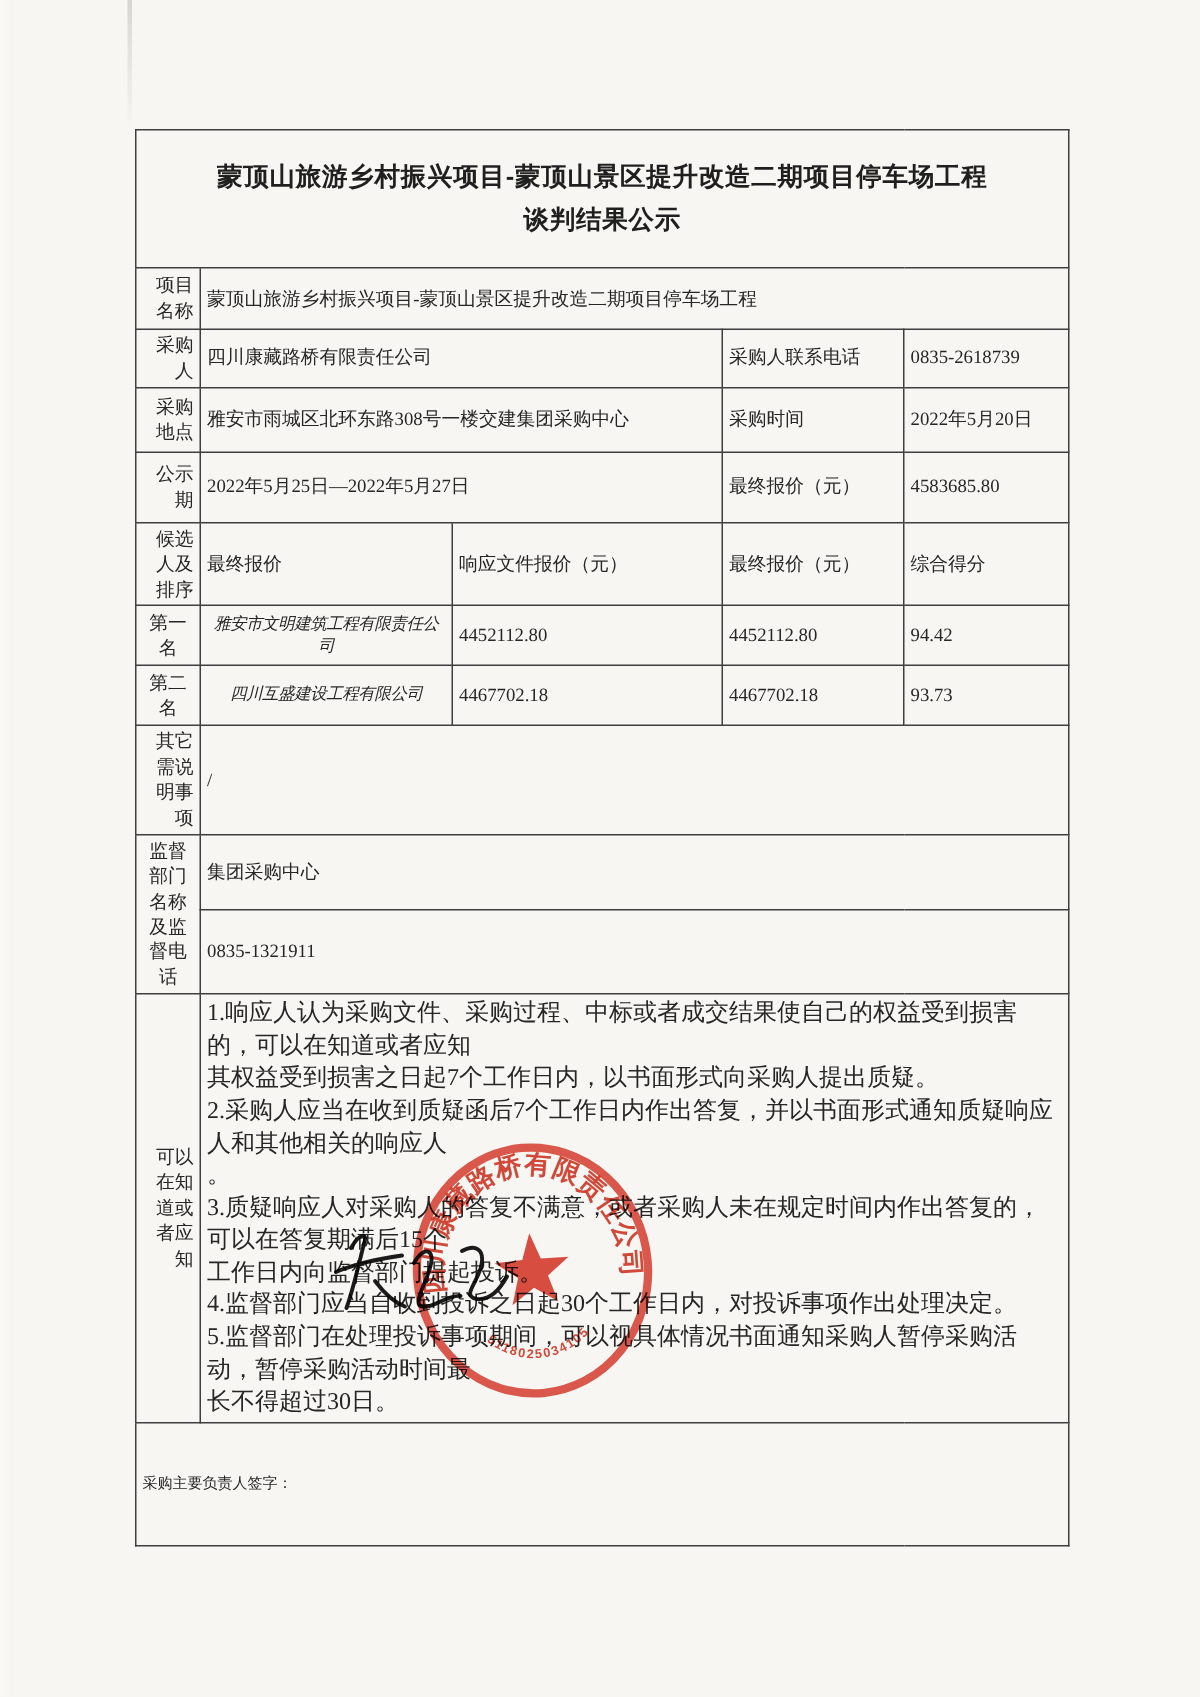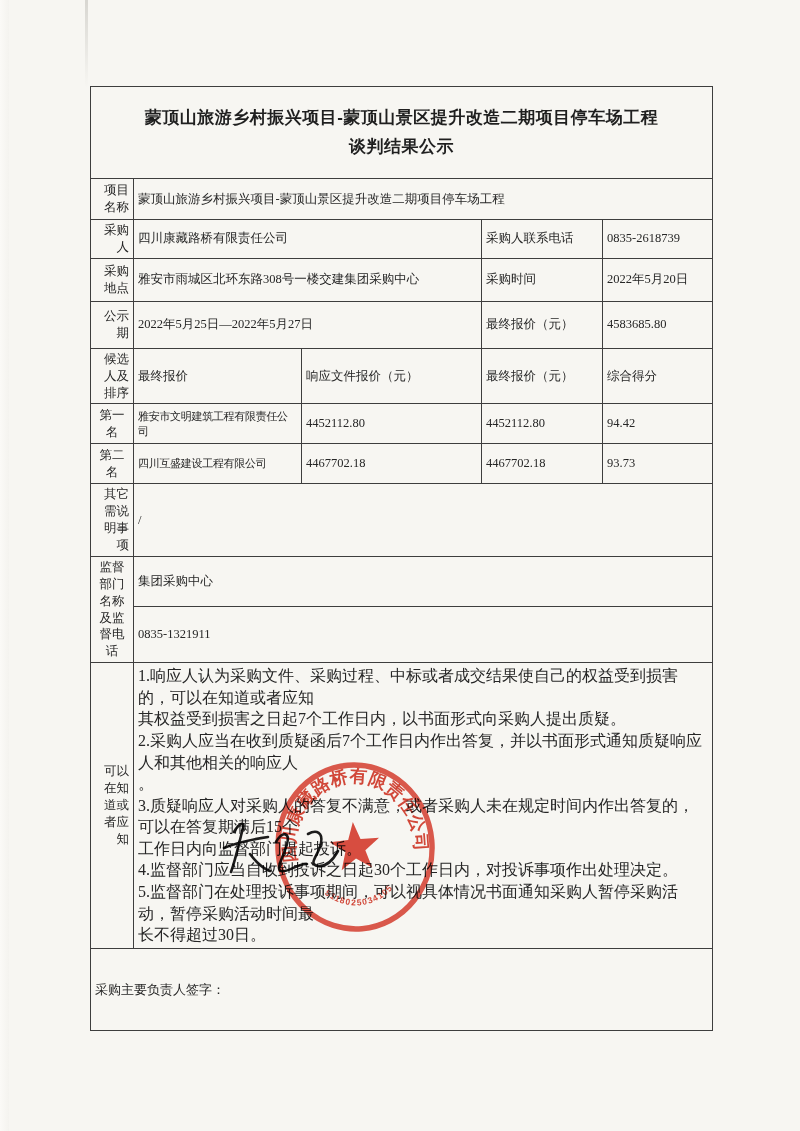--- a/index.html
+++ b/index.html
@@ -38,27 +38,27 @@
   td.title-cell { text-align: center; vertical-align: middle; }
   .title-line1, .title-line2 {
     font-family: "Liberation Sans", "DejaVu Sans", sans-serif;
     font-weight: bold; font-size: 17px; letter-spacing: 0.5px;
     line-height: 1.65; color: #1f1f1f;
   }
   td.lbl { text-align: right; padding: 2px 3px; line-height: 1.35; }
   td.lbl-c { text-align: center; padding: 2px 1px; }
   td.val-left { text-align: left; padding-left: 7px; }
   td.c { text-align: left; }
-  td.cand-name { font-size: 11px; letter-spacing: -0.3px; padding: 2px 2px; }
+  td.cand-name { text-align: center; font-size: 11px; letter-spacing: -0.3px; padding: 2px 2px; font-style: italic; }
   td.para {
     vertical-align: middle; padding: 4px 6px 4px 9px;
     font-size: 16px; line-height: 1.55;
     white-space: pre-line;
   }
-  td.sign-cell { text-align: left; padding-left: 7px; font-size: 13px; }
+  td.sign-cell { text-align: left; padding-left: 7px; font-size: 10px; }
 
   
   .stamp {
     position: absolute; left: 272px; top: 760px; width: 166px; height: 174px;
     mix-blend-mode: multiply; opacity: 0.93;
     transform: rotate(-5deg);
     pointer-events: none;
   }
   
   .signature {

